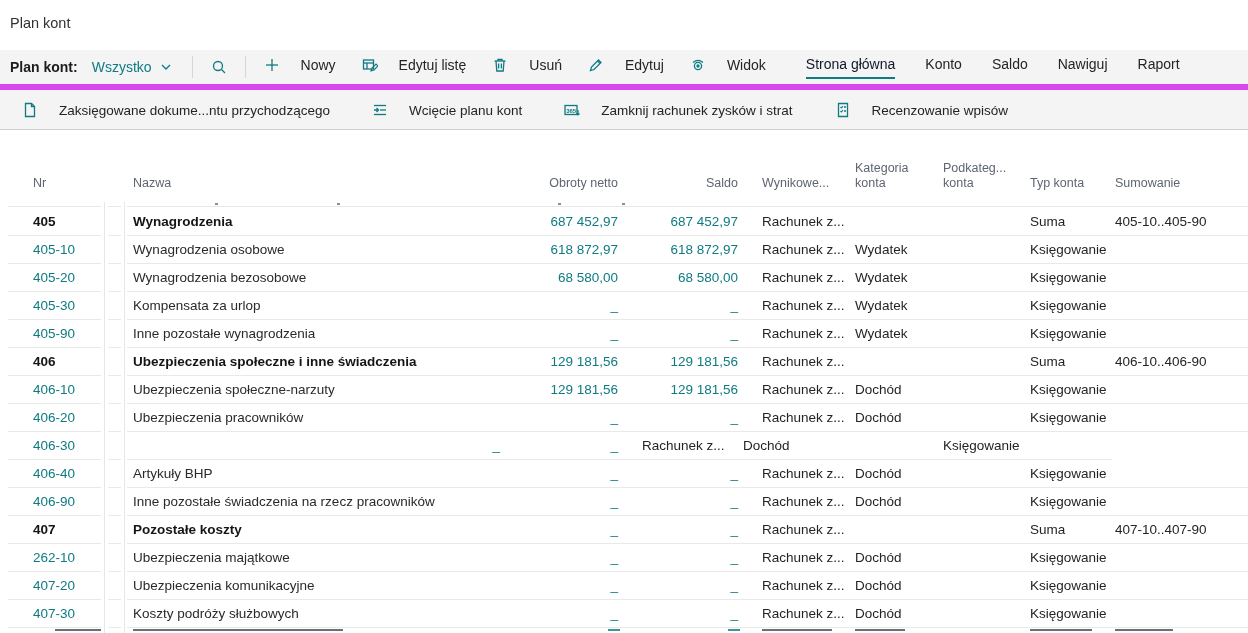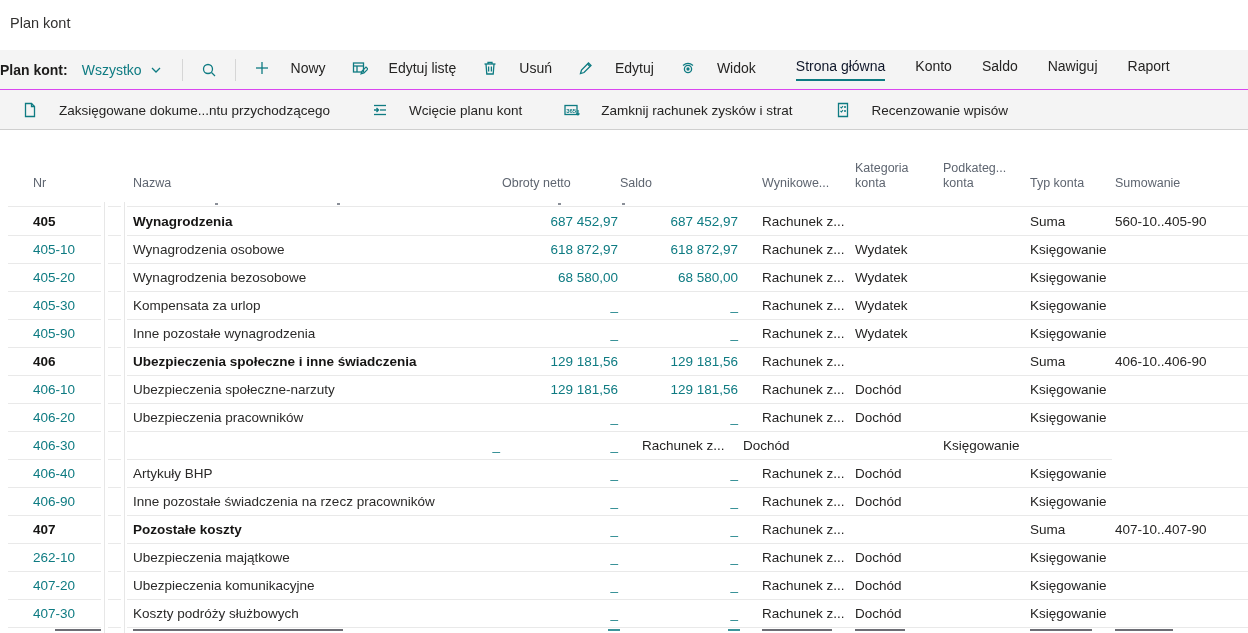--- a/index.html
+++ b/index.html
@@ -3,42 +3,42 @@
 <meta charset="utf-8">
 <style>
   * { box-sizing: border-box; margin: 0; padding: 0; }
   html,body { width:1248px; height:633px; overflow:hidden; background:#fff;
     font-family:"Liberation Sans","DejaVu Sans",sans-serif; color:#252423; }
 
   .titlebar { height:50px; background:#fff; padding:14px 0 0 10px; }
   .page-title { font-size:14.5px; color:#323130; }
 
   .cmdbar { height:40px; background:#f4f4f4; display:flex; align-items:center;
-    white-space:nowrap; border-bottom:1px solid #d946ef; }
+    padding-left:10px; white-space:nowrap; border-bottom:6px solid #d946ef; }
   .caption { font-weight:700; font-size:14px; color:#1d1c1b; margin-right:14px; }
   .filter { color:#0e7b82; font-size:14px; display:inline-flex; align-items:center; gap:6px; cursor:pointer; }
   .vdiv { width:1px; height:22px; background:#d6d6d6; margin:0 18px; }
   .action { display:inline-flex; align-items:flex-end; gap:21px; font-size:14px; color:#252423; margin-right:26px; cursor:pointer; }
   .icon { display:inline-flex; width:16px; height:16px; align-items:center; justify-content:center; }
   .icon svg { width:16px; height:16px; stroke:#0e7b82; fill:none; stroke-width:1.3; }
   .menus { display:inline-flex; align-items:center; gap:30px; margin-left:14px; }
   .menu { font-size:14px; color:#252423; cursor:pointer; padding-bottom:5px; border-bottom:2px solid transparent; }
   .menu.active { color:#0f172a; border-bottom-color:#0e7b82; }
 
   .actionbar { height:40px; background:#f4f4f4; display:flex; align-items:center;
     padding-left:22px; gap:42px; border-bottom:1px solid #cfcfcf; white-space:nowrap; }
   .actionbar .action { margin-right:0; font-size:13.5px; }
 
   .grid-row { display:grid;
     grid-template-columns:8px 93px 7px 13px 6px 375px 118px 120px 112px 88px 87px 85px 136px; }
   .thead { height:70px; align-items:end; padding-bottom:0; }
   .thead > div { font-size:12.5px; color:#5e6570; line-height:15px; padding-bottom:9px; white-space:normal; cursor:pointer; }
   .thead .h-nr { padding-left:25px; }
   .thead .h-nazwa { padding-left:6px;margin-top:35px; }
-  .thead .num { text-align:left; padding-right:2px; }
+  .thead .num { text-align:right; padding-right:2px; }
   .thead .h-wyn { padding-left:22px; }
   .thead .h-small { padding-left:3px; }
 
   .row { height:28px; line-height:27px; font-size:13.5px; cursor:pointer; }
   .row > div { overflow:hidden; white-space:nowrap; }
   .b { border-bottom:1px solid #e9e9e9; }
   .c-nr { padding-left:25px; color:#0e7b82; }
   .c-nazwa { padding-left:6px; color:#2b2a29; }
   .c-num { text-align:right; padding-right:2px; color:#0e7b82; }
   .c-wyn { padding-left:22px; }
@@ -228,21 +228,21 @@
       <div class=""></div>
       <div class=" b"></div>
       <div class=""></div>
       <div class="c-nazwa b">Wynagrodzenia</div>
       <div class="c-num b">687 452,97</div>
       <div class="c-num b">687 452,97</div>
       <div class="c-wyn b">Rachunek z...</div>
       <div class="c-small b"></div>
       <div class="c-small b"></div>
       <div class="c-small b">Suma</div>
-      <div class="c-small b">560-10..405-90</div>
+      <div class="c-small b">405-10..405-90</div>
     </div>
     <div class="row grid-row">
       <div class=""></div>
       <div class="c-nr b">405-10</div>
       <div class=""></div>
       <div class=" b"></div>
       <div class=""></div>
       <div class="c-nazwa b">Wynagrodzenia osobowe</div>
       <div class="c-num b">618 872,97</div>
       <div class="c-num b">618 872,97</div>

